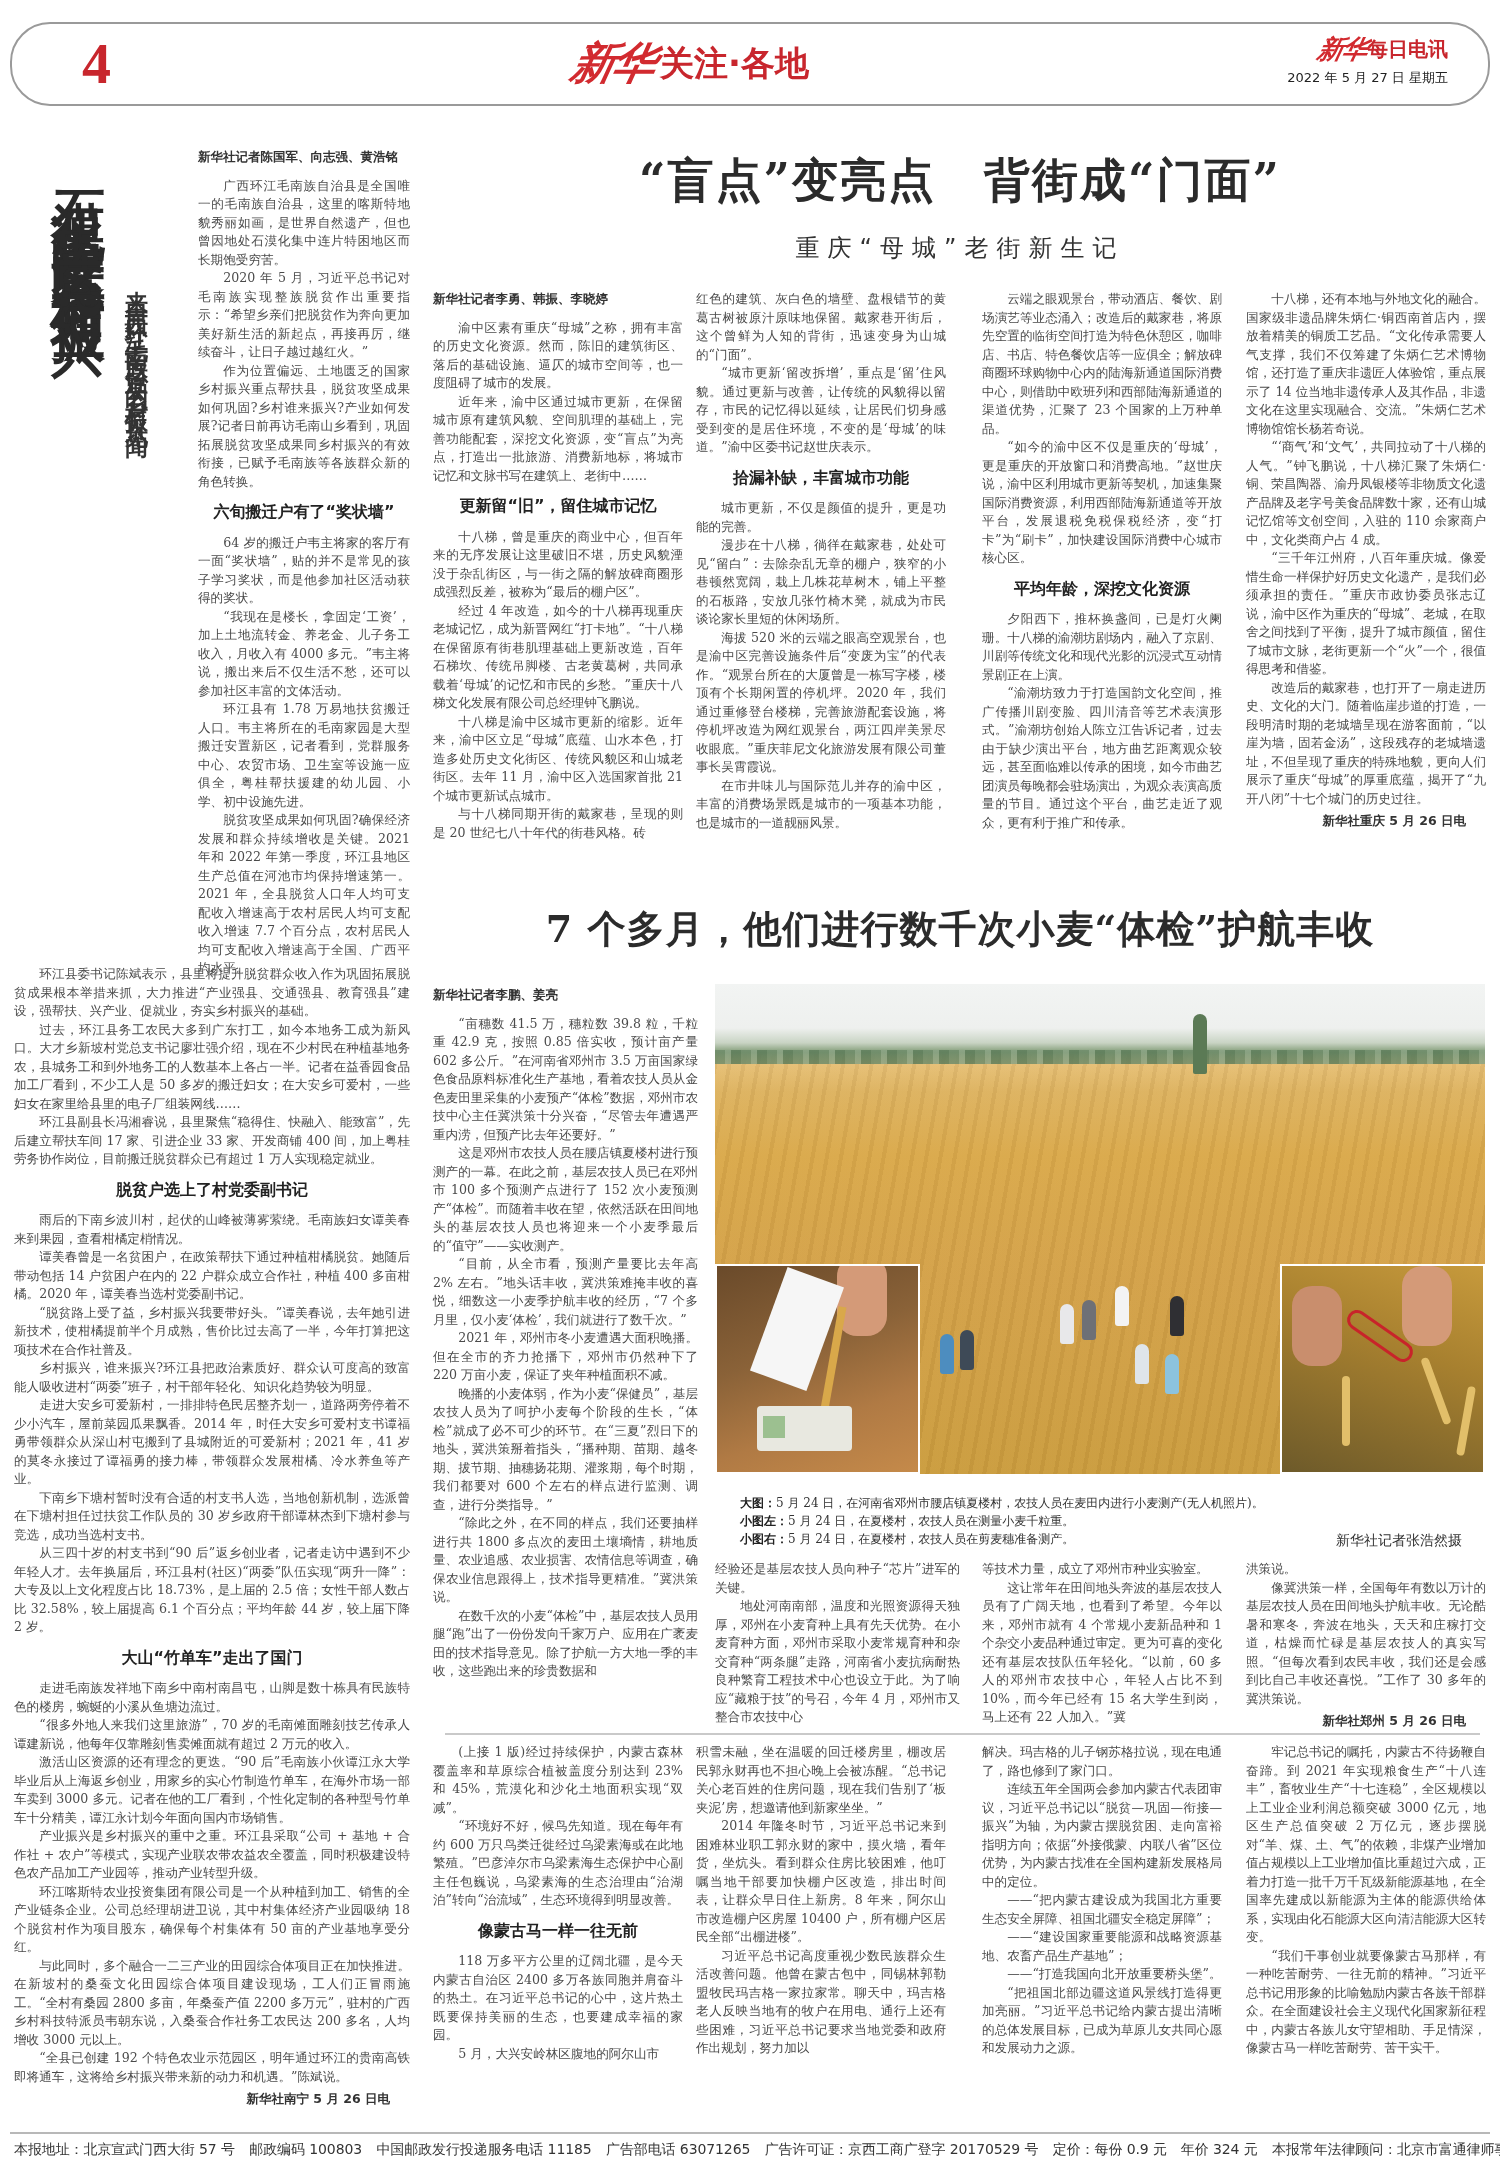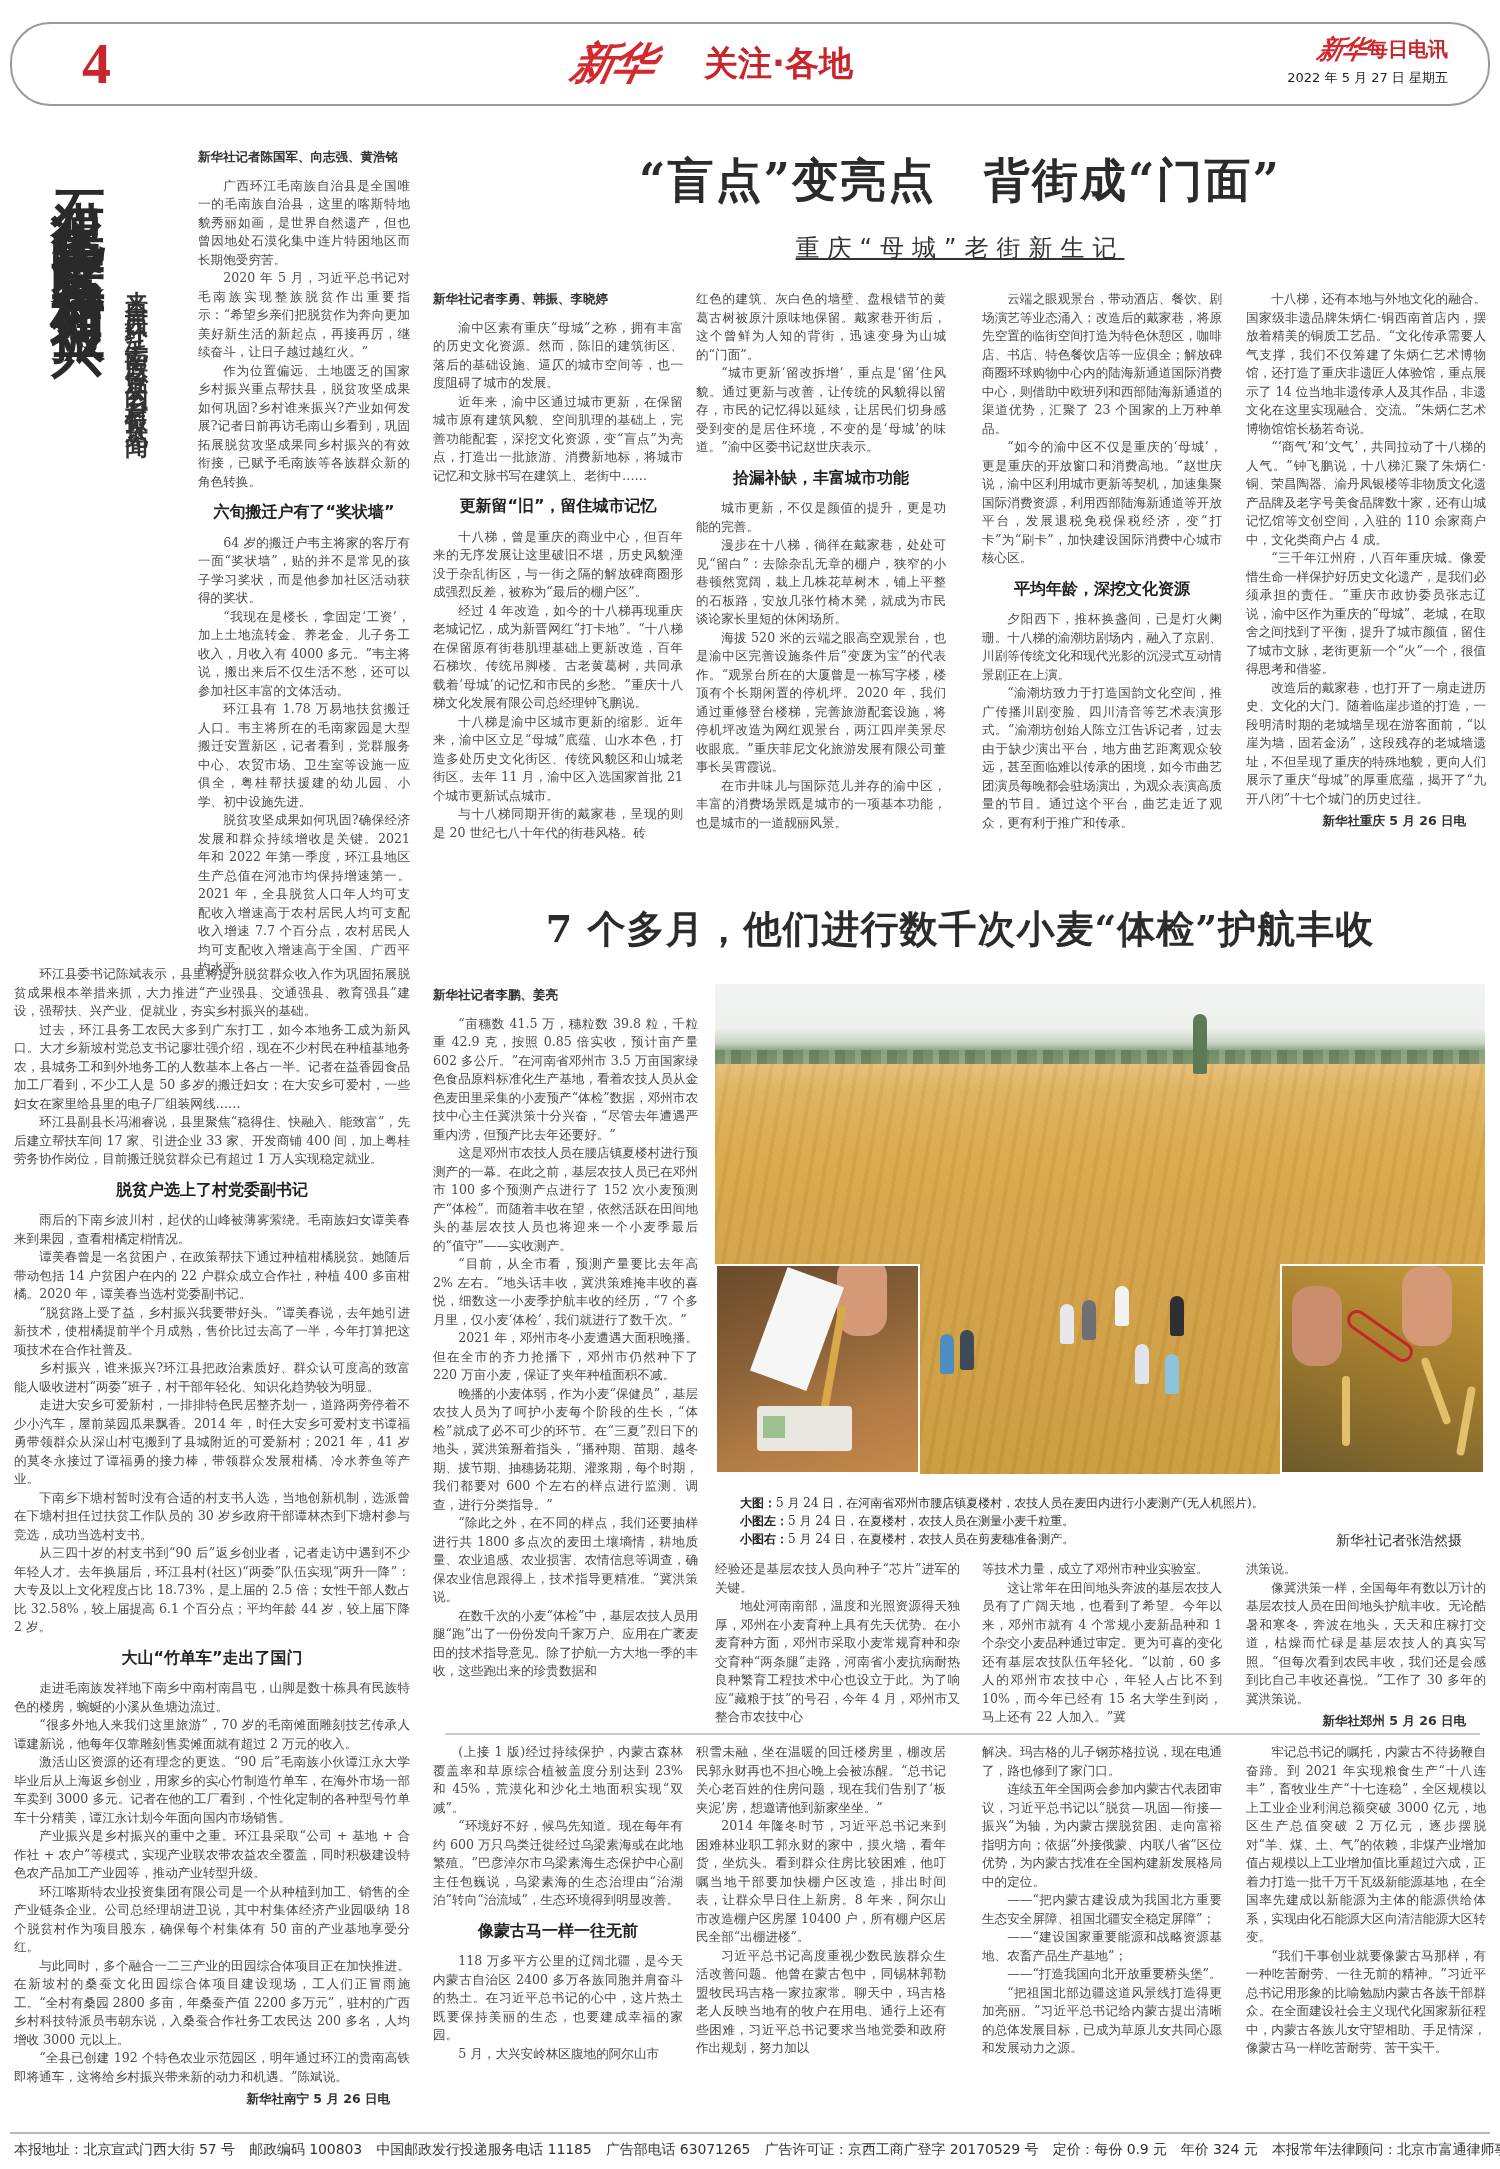--- a/index.html
+++ b/index.html
@@ -2,41 +2,41 @@
 <html><head>
 <meta charset="utf-8">
 <style>
   html,body{margin:0;padding:0;background:#fff;}
   body{width:1500px;height:2169px;position:relative;overflow:hidden;font-family:"DejaVu Serif","Liberation Serif",serif;color:#3a3a3a;}
   
   .masthead{position:absolute;left:10px;top:22px;width:1480px;height:84px;border:2px solid #9a9a9a;border-radius:40px;box-sizing:border-box;background:#fff;}
   .page-num{position:absolute;left:70px;top:6px;font-family:"Liberation Serif",serif;font-weight:bold;font-size:58px;color:#c8262d;}
   .section-brand{position:absolute;left:560px;top:10px;display:flex;align-items:center;gap:8px;}
   .brand-logo{font-family:"DejaVu Serif",serif;font-style:italic;font-weight:bold;font-size:44px;color:#d22a2f;letter-spacing:-4px;transform:skewX(-12deg);}
-  .section-title{font-family:"DejaVu Sans",sans-serif;font-weight:bold;font-size:34px;color:#c8262d;margin-left:44px;}
+  .section-title{font-family:"DejaVu Sans",sans-serif;font-weight:bold;font-size:34px;color:#c8262d;}
   .paper-brand{position:absolute;right:40px;top:8px;text-align:right;}
   .paper-name{display:flex;align-items:center;justify-content:flex-end;gap:2px;}
   .paper-logo{font-family:"DejaVu Serif",serif;font-style:italic;font-weight:bold;font-size:26px;color:#d22a2f;transform:skewX(-12deg);letter-spacing:-2px;}
   .paper-title{font-family:"DejaVu Sans",sans-serif;font-weight:bold;font-size:20px;color:#c8262d;}
   .paper-date{font-family:"DejaVu Sans",sans-serif;font-size:13px;color:#222;margin-top:2px;}
 
   .vtitle{position:absolute;writing-mode:vertical-rl;font-family:"DejaVu Serif",serif;font-weight:bold;color:#2a2a2a;}
   .main-vtitle{left:42px;top:148px;font-size:54px;letter-spacing:10px;}
   .sub-vtitle{left:122px;top:272px;font-size:23px;letter-spacing:8px;font-family:"DejaVu Sans",sans-serif;color:#333;}
 
   .byline{font-family:"DejaVu Sans",sans-serif;font-weight:bold;font-size:12.5px;color:#333;margin:0 0 10px 0;}
   .col{position:absolute;font-size:12.6px;line-height:18.5px;text-align:justify;color:#4a4a4a;}
   .col p{margin:0;text-indent:2em;}
   .col p.noindent{text-indent:0;}
   .subhead{font-family:"DejaVu Sans",sans-serif;font-weight:bold;font-size:16px;color:#222;text-align:center;margin:12px 0 12px 0;}
   .dateline{font-family:"DejaVu Sans",sans-serif;font-weight:bold;font-size:12.5px;color:#333;text-align:right;padding-right:20px;margin-top:4px;}
 
   .headline{position:absolute;font-family:"DejaVu Serif",serif;font-weight:bold;color:#2b2b2b;text-align:center;}
   .cq-headline{left:430px;top:150px;width:1060px;font-size:46px;letter-spacing:2px;}
-  .cq-sub{left:430px;top:232px;width:1060px;font-size:24px;letter-spacing:8px;font-family:"DejaVu Sans",sans-serif;font-weight:normal;color:#333;text-decoration:underline;}
+  .cq-sub{left:430px;top:232px;width:1060px;font-size:24px;letter-spacing:8px;font-family:"DejaVu Sans",sans-serif;font-weight:normal;color:#333;}
   .wheat-headline{left:430px;top:904px;width:1060px;font-size:38px;letter-spacing:1px;}
 
   .rule{position:absolute;height:2px;background:#c9c9c9;}
 
   .photo{position:absolute;left:715px;top:984px;width:770px;height:490px;overflow:hidden;}
   .photo-main{position:absolute;inset:0;background:linear-gradient(180deg,#f2f4f3 0%,#eef0ee 9%,#c9d4c4 12%,#7f9a74 14%,#e6c07a 16%,#dcb262 22%,#d9a84c 35%,#d2a04a 60%,#c99b3f 100%);}
   .field-rows{position:absolute;left:0;right:0;top:70px;bottom:0;background:repeating-linear-gradient(100deg,rgba(150,110,30,0.10) 0 4px,rgba(255,220,120,0.06) 4px 14px);}
   .treeline{position:absolute;left:0;right:0;top:66px;height:14px;background:repeating-linear-gradient(90deg,#6f8c6a 0 10px,#8aa384 10px 16px,#5e7d5b 16px 26px);opacity:.85;}
   .tall-tree{position:absolute;left:478px;top:30px;width:14px;height:60px;background:#5b7a55;border-radius:7px 7px 2px 2px;}
   .people{position:absolute;left:215px;top:290px;width:300px;height:130px;}

